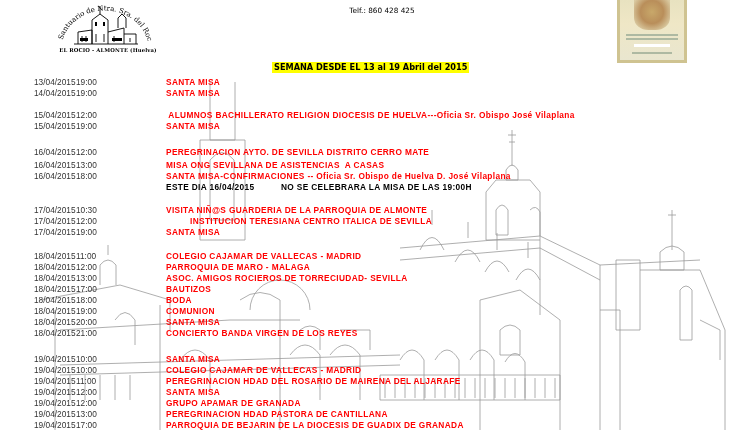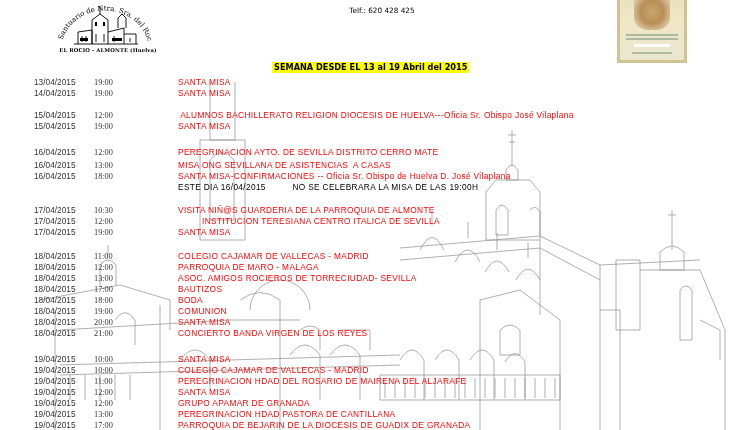--- a/index.html
+++ b/index.html
@@ -24,22 +24,22 @@
   .poster .bar { position: absolute; left: 14px; top: 44px; width: 36px; height: 3px; background: #fff; }
 
   .week-title { position: absolute; left: 272px; top: 62px; background: #ffff00;
     font-family: "DejaVu Sans", sans-serif; font-weight: bold; font-size: 8.2px; line-height: 11px; padding: 0 2px; }
 
   .church { position: absolute; left: 0; top: 0; width: 750px; height: 430px; pointer-events: none; }
 
   .schedule { position: absolute; left: 0; top: 0; width: 750px; height: 430px; }
   .row { position: absolute; left: 0; height: 11px; font-size: 8.3px; line-height: 11px; white-space: nowrap; }
   .row .date { position: absolute; left: 34px; color: #333; font-family: "Liberation Sans", sans-serif; }
-  .row .time { position: absolute; left: 94px; color: #333; font-family: Liberation Serif, serif; }
-  .row .event { position: absolute; left: 178px; color: #ff0000; font-weight: normal;
+  .row .time { position: absolute; left: 76px; color: #333; font-family: Liberation Sans, sans-serif; }
+  .row .event { position: absolute; left: 166px; color: #ff0000; font-weight: bold;
     font-family: "Liberation Sans", sans-serif; letter-spacing: 0.35px; }
   .row .event.black { color: #000; }
 </style>
 </head>
 <body>
 
 <svg class="church" viewBox="0 0 750 430" fill="none" stroke="#9a9a9a" stroke-width="0.8">
 
   <path d="M512 130 L512 166 M508 135 L516 135 M509 142 L515 142"></path>
   <path d="M506 170 Q512 160 518 170 L518 180 L506 180 Z"></path>
@@ -123,21 +123,21 @@
       <rect x="43" y="22" width="2" height="4"></rect>
       <rect x="51" y="22" width="2" height="4"></rect>
       <rect x="60" y="38" width="10" height="3"></rect>
       <rect x="28" y="38" width="8" height="3"></rect>
     </g>
   </svg>
   <div class="logo-caption">EL ROCIO - ALMONTE (Huelva)</div>
 </div>
 
 <div class="header">
-  <div>Telf.: 620 428 425</div>
+  <div>Telf.: 860 428 425</div>
 </div>
 
 <div class="poster">
   <div class="figure"></div>
   <div class="band" style="top:34px"></div>
   <div class="band" style="top:38px"></div>
   <div class="bar"></div>
   <div class="band" style="top:52px;width:40px;left:12px"></div>
 </div>
 

